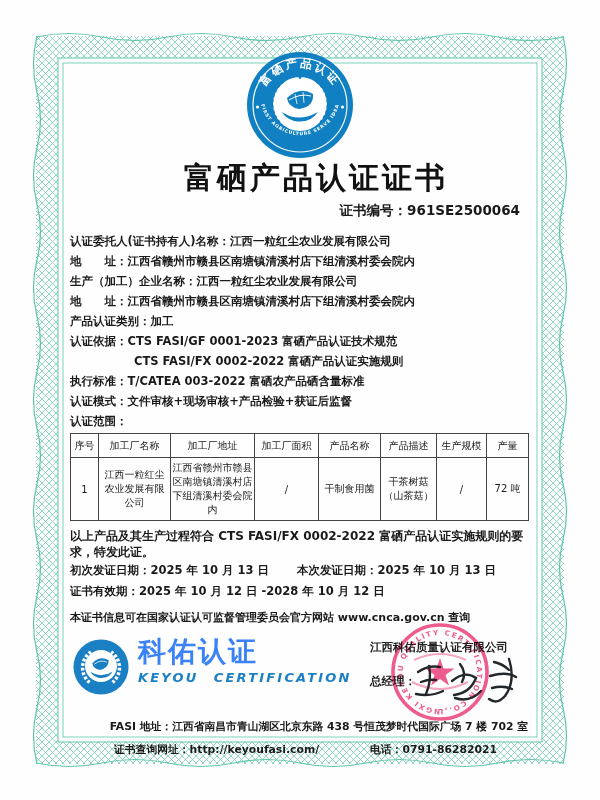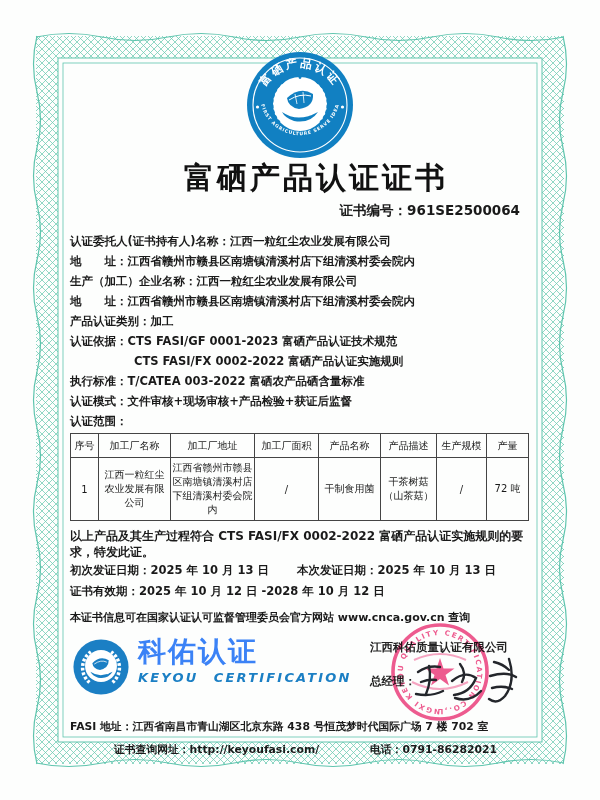--- a/index.html
+++ b/index.html
@@ -32,21 +32,21 @@
   .issuer { position:relative; margin-top:11px; height:78px; width:468px; }
   .keyou-logo { position:absolute; left:2px; top:2px; width:58px; height:58px; }
   .keyou-text { position:absolute; left:68px; top:1px; }
   .keyou-cn { font-size:28px; font-weight:900; color:#3b82f6; letter-spacing:2px; line-height:30px; }
   .keyou-en { font-size:13px; font-weight:bold; font-style:italic; color:#1b7fc4; letter-spacing:2.2px; margin-top:2px; }
   .issuer-co { position:absolute; left:300px; top:4px; font-size:11.5px; font-weight:bold; color:#222; white-space:nowrap; }
   .manager { position:absolute; left:300px; top:38px; font-size:11.5px; font-weight:bold; color:#222; }
   .seal { position:absolute; left:318px; top:-16px; width:104px; height:104px; mix-blend-mode:multiply; opacity:0.92; }
   .sig { position:absolute; left:342px; top:14px; width:122px; height:56px; }
 
-  .footer-addr { margin-top:6px; text-align:left; width:458px; font-size:10.8px; font-weight:bold; white-space:nowrap; }
+  .footer-addr { margin-top:6px; text-align:right; width:458px; font-size:10.8px; font-weight:bold; white-space:nowrap; }
   .footer-row { position:relative; margin-top:9px; width:458px; font-size:10.8px; font-weight:bold; }
   .footer-q { position:absolute; left:44px; top:0; white-space:nowrap; }
   .footer-t { position:absolute; left:300px; top:0; white-space:nowrap; }
 </style>
 </head>
 <body>
 
 <div class="page">
 
   <svg class="border-svg" width="600" height="800" aria-hidden="true">

